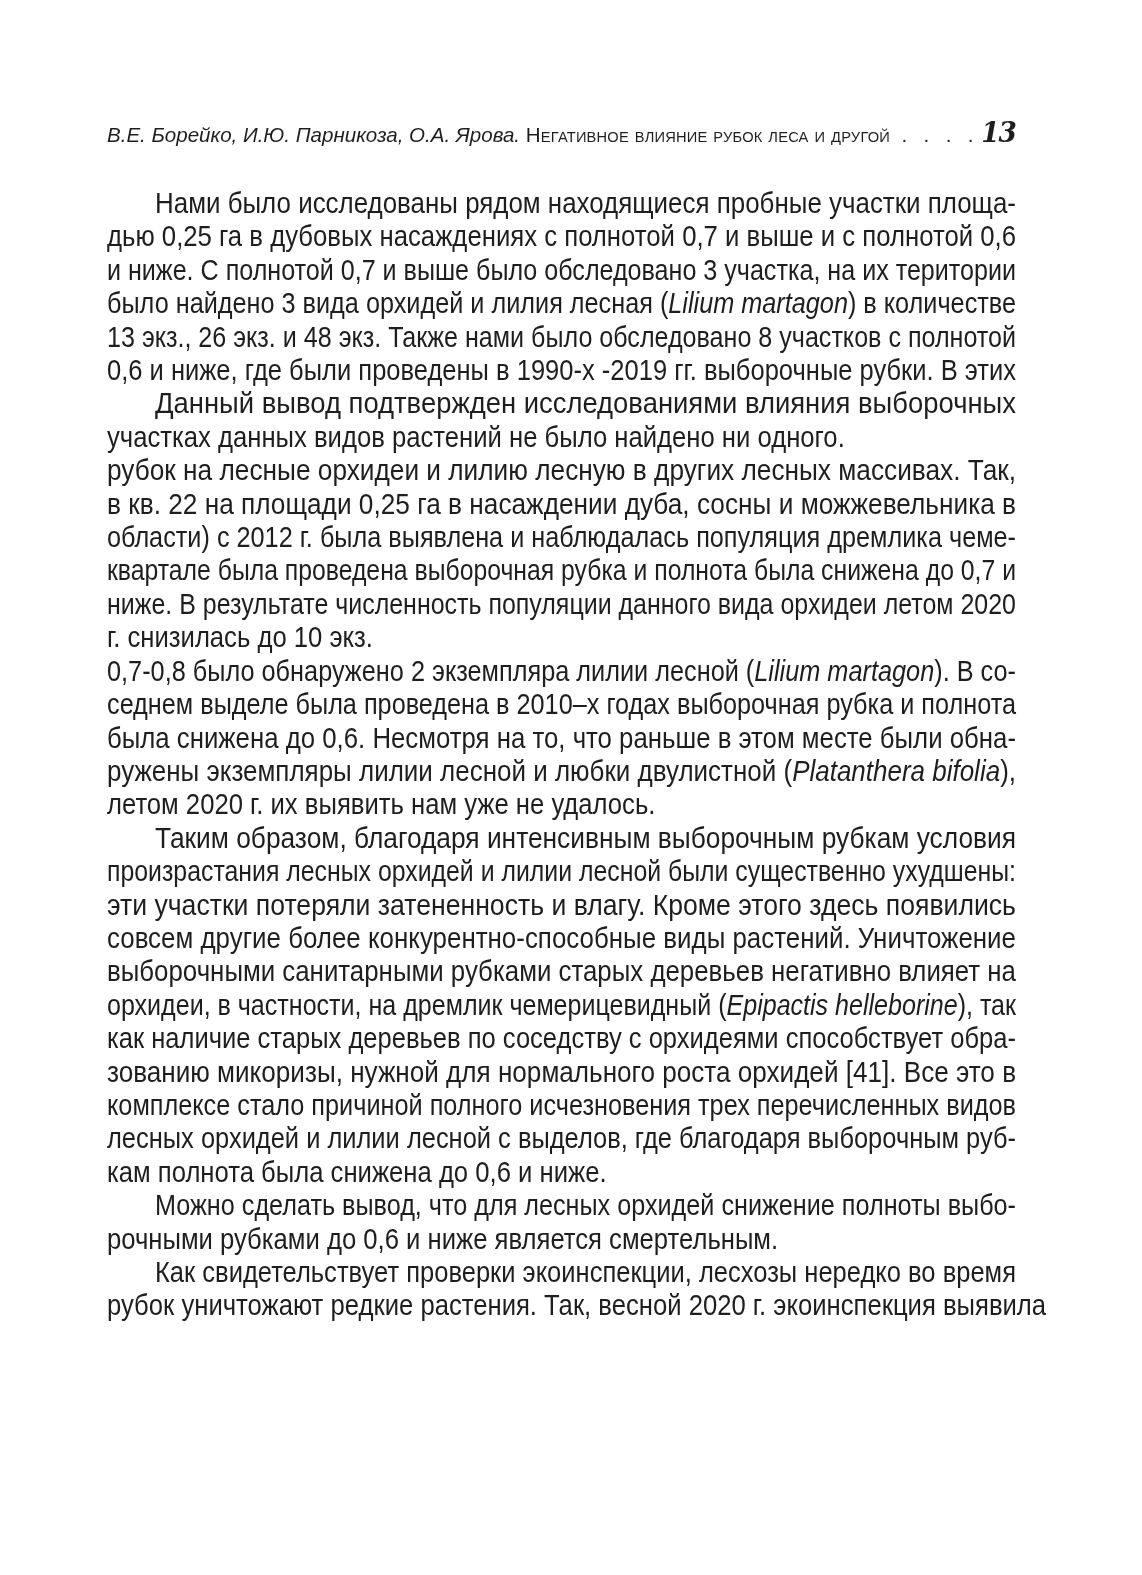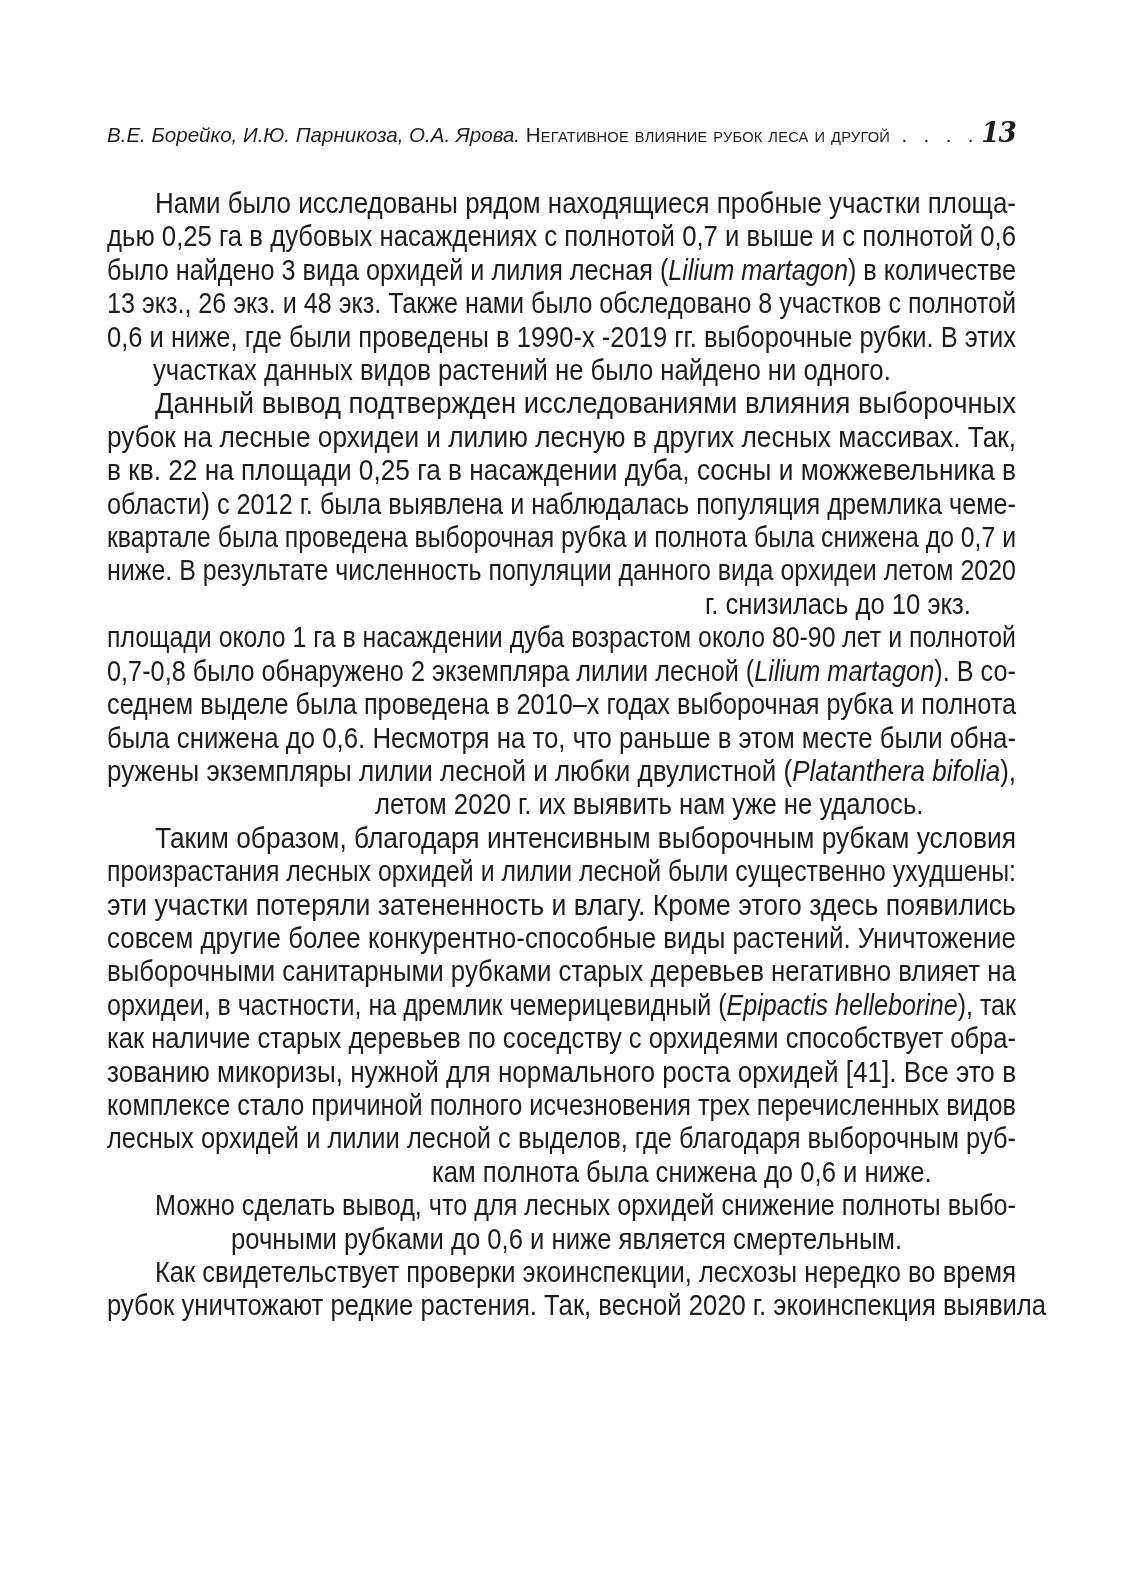--- a/index.html
+++ b/index.html
@@ -22,49 +22,49 @@
   .hdr-authors{font-style:italic;}
   .hdr-title{font-variant-caps:small-caps;letter-spacing:.2px;}
   .hdr-dots{letter-spacing:2px;word-spacing:7px;}
   .hdr-page{
     font-style:italic;font-family:"DejaVu Serif","Liberation Serif",serif;
     font-size:27px;font-weight:bold;letter-spacing:-1px;
   }
 
   
   .text{position:absolute;left:107px;top:186px;width:909px;}
-  .line{height:33.42px;line-height:33.42px;font-size:30px;text-align:right;}
+  .line{height:33.42px;line-height:33.42px;font-size:30px;}
   .line .li{display:inline-block;white-space:nowrap;transform-origin:0 0;}
   .line.first .li{margin-left:48px;}
   .line i{font-style:italic;}
 </style>
 </head>
 <body>
 
 <div class="page">
 
   <div class="hdr">
     <span class="hdr-inner" style="transform: scaleX(0.977091);"><span class="hdr-authors">В.Е. Борейко, И.Ю. Парникоза, О.А. Ярова.</span><span>&nbsp;</span><span class="hdr-title">Негативное влияние рубок леса и другой</span><span>&nbsp;&nbsp;</span><span class="hdr-dots">. . . .</span><span>&nbsp;</span><span class="hdr-page">13</span></span>
   </div>
 
   <div class="text">
       <div class="line first"><span class="li" style="transform: scaleX(0.864119);">Нами было исследованы рядом находящиеся пробные участки площа-</span></div>
       <div class="line"><span class="li" style="transform: scaleX(0.857383);">дью 0,25 га в дубовых насаждениях с полнотой 0,7 и выше и с полнотой 0,6</span></div>
+      <div class="line"><span class="li" style="transform: scaleX(0.836583);">и ниже. С полнотой 0,7 и выше было обследовано 3 участка, на их територии</span></div>
       <div class="line"><span class="li" style="transform: scaleX(0.84163);">было найдено 3 вида орхидей и лилия лесная (<i>Lilium martagon</i>) в количестве</span></div>
       <div class="line"><span class="li" style="transform: scaleX(0.836439);">13 экз., 26 экз. и 48 экз. Также нами было обследовано 8 участков с полнотой</span></div>
       <div class="line"><span class="li" style="transform: scaleX(0.850887);">0,6 и ниже, где были проведены в 1990-х -2019 гг. выборочные рубки. В этих</span></div>
+      <div class="line first"><span class="li" style="transform: scaleX(0.914058);">Данный вывод подтвержден исследованиями влияния выборочных</span></div>
       <div class="line last"><span class="li" style="transform: scaleX(0.855047);">участках данных видов растений не было найдено ни одного.</span></div>
-      <div class="line first"><span class="li" style="transform: scaleX(0.914058);">Данный вывод подтвержден исследованиями влияния выборочных</span></div>
       <div class="line"><span class="li" style="transform: scaleX(0.874867);">рубок на лесные орхидеи и лилию лесную в других лесных массивах. Так,</span></div>
       <div class="line"><span class="li" style="transform: scaleX(0.874459);">в кв. 22 на площади 0,25 га в насаждении дуба, сосны и можжевельника в</span></div>
       <div class="line"><span class="li" style="transform: scaleX(0.841849);">области) с 2012 г. была выявлена и наблюдалась популяция дремлика чеме-</span></div>
       <div class="line"><span class="li" style="transform: scaleX(0.825847);">квартале была проведена выборочная рубка и полнота была снижена до 0,7 и</span></div>
       <div class="line"><span class="li" style="transform: scaleX(0.832275);">ниже. В результате численность популяции данного вида орхидеи летом 2020</span></div>
       <div class="line last"><span class="li" style="transform: scaleX(0.855047);">г. снизилась до 10 экз.</span></div>
-      <div class="line"><span class="li" style="transform: scaleX(0.828529);">площади около 1 га в насаждении дуба возрастом около 80-90 лет и полнотой</span></div>
       <div class="line"><span class="li" style="transform: scaleX(0.842984);">0,7-0,8 было обнаружено 2 экземпляра лилии лесной (<i>Lilium martagon</i>). В со-</span></div>
       <div class="line"><span class="li" style="transform: scaleX(0.841764);">седнем выделе была проведена в 2010–х годах выборочная рубка и полнота</span></div>
       <div class="line"><span class="li" style="transform: scaleX(0.859397);">была снижена до 0,6. Несмотря на то, что раньше в этом месте были обна-</span></div>
       <div class="line"><span class="li" style="transform: scaleX(0.866049);">ружены экземпляры лилии лесной и любки двулистной (<i>Platanthera bifolia</i>),</span></div>
       <div class="line last"><span class="li" style="transform: scaleX(0.855047);">летом 2020 г. их выявить нам уже не удалось.</span></div>
       <div class="line first"><span class="li" style="transform: scaleX(0.877452);">Таким образом, благодаря интенсивным выборочным рубкам условия</span></div>
       <div class="line"><span class="li" style="transform: scaleX(0.828057);">произрастания лесных орхидей и лилии лесной были существенно ухудшены:</span></div>
       <div class="line"><span class="li" style="transform: scaleX(0.88714);">эти участки потеряли затененность и влагу. Кроме этого здесь появились</span></div>
       <div class="line"><span class="li" style="transform: scaleX(0.863414);">совсем другие более конкурентно-способные виды растений. Уничтожение</span></div>
       <div class="line"><span class="li" style="transform: scaleX(0.861318);">выборочными санитарными рубками старых деревьев негативно влияет на</span></div>

